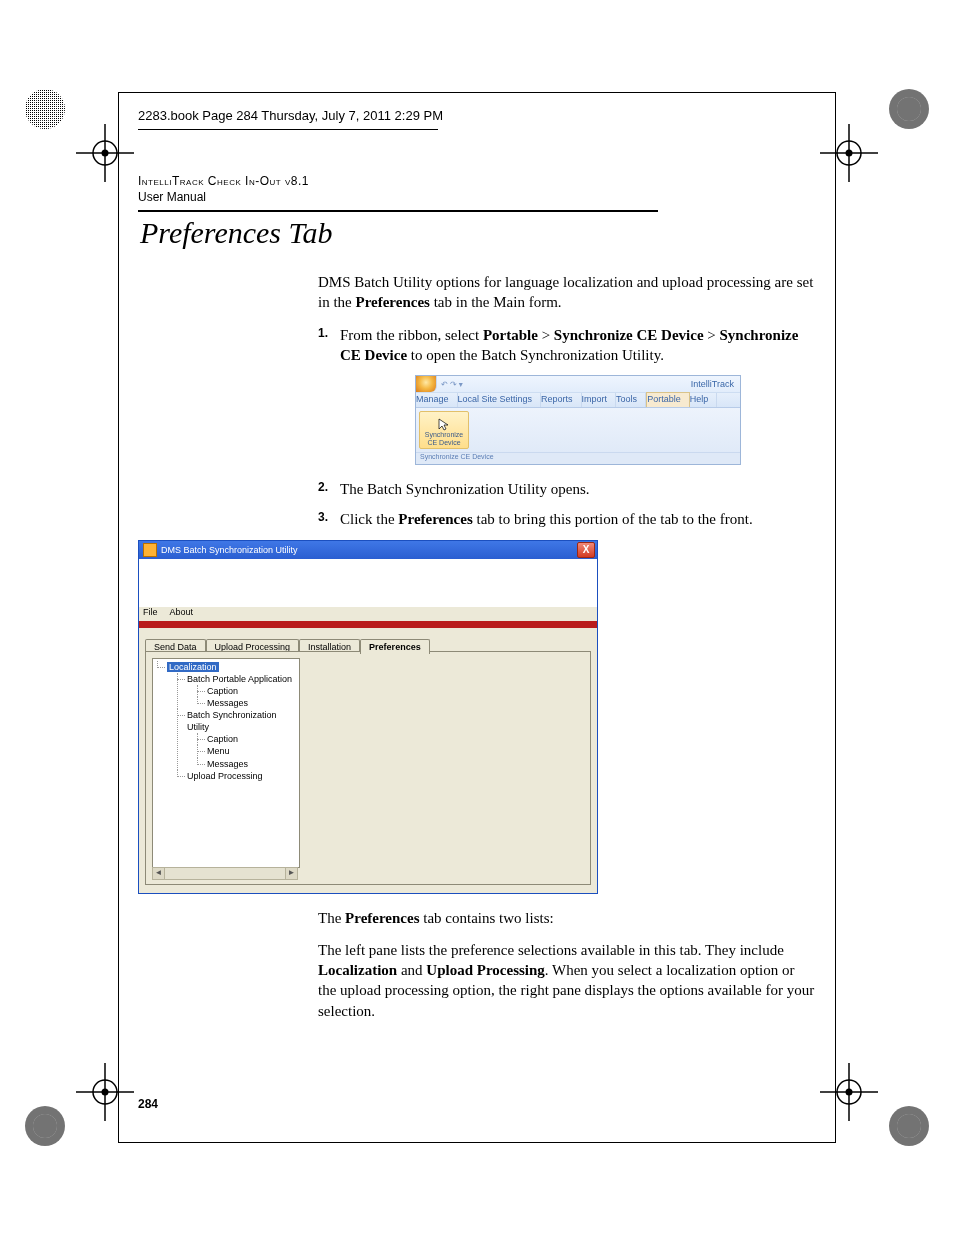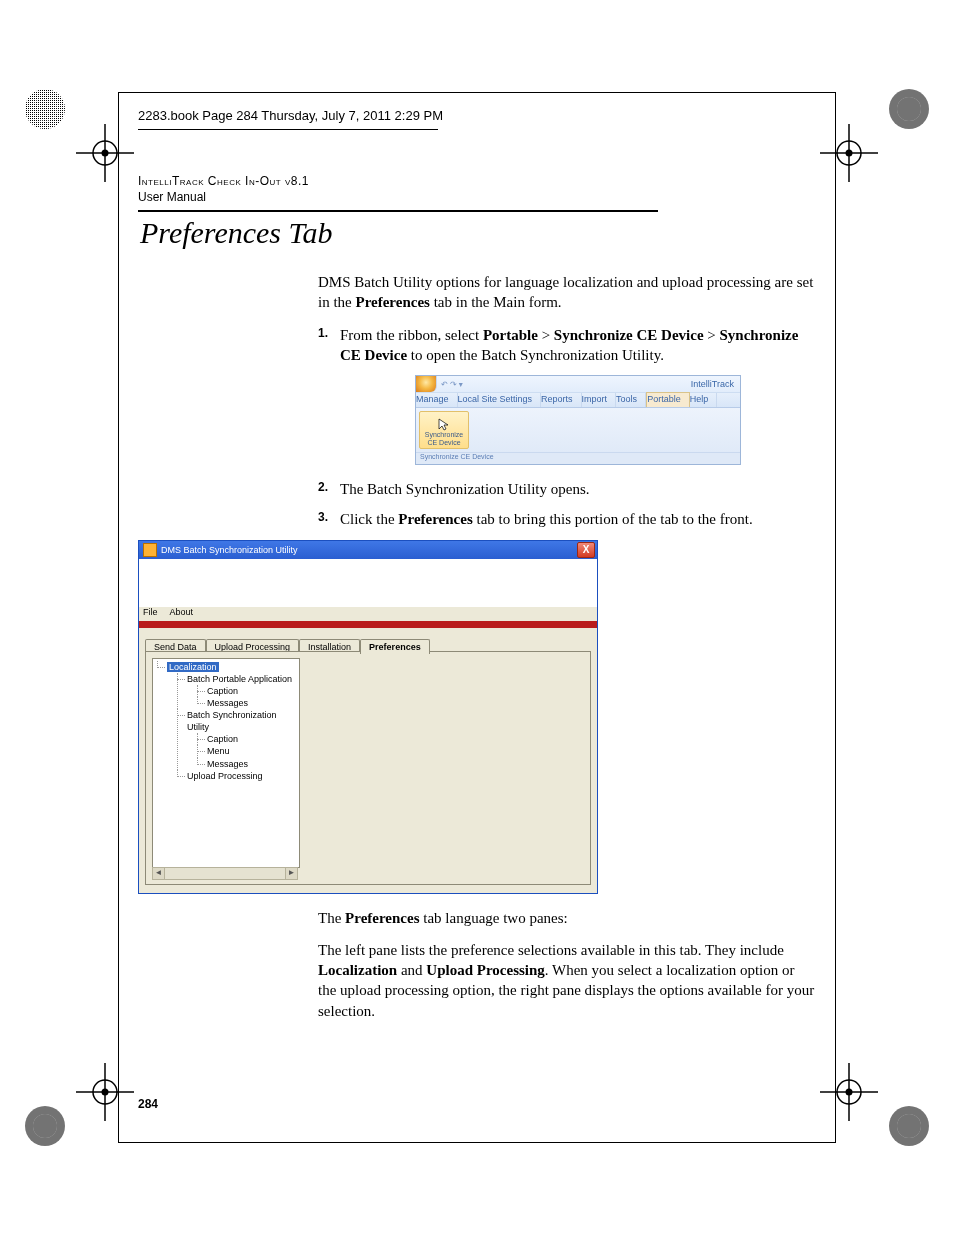--- a/index.html
+++ b/index.html
@@ -242,21 +242,21 @@
               <div class="hscroll">
                 <div class="arr">◄</div>
                 <div class="arr r">►</div>
               </div>
             </div>
           </div>
         </div>
       </div>
 
       <p class="para">
-        <span>The </span><span class="b">Preferences</span><span> tab language two panes:</span>
+        <span>The </span><span class="b">Preferences</span><span> tab contains two lists:</span>
       </p>
       <p class="para">
         <span>The left pane lists the preference selections available in this tab. They include </span><span class="b">Localization</span><span> and </span><span class="b">Upload Processing</span><span>. When you select a localization option or the upload processing option, the right pane displays the options available for your selection.</span>
       </p>
     </div>
 
     <div class="pagenum">284</div>
   </div>
 </div>
 

